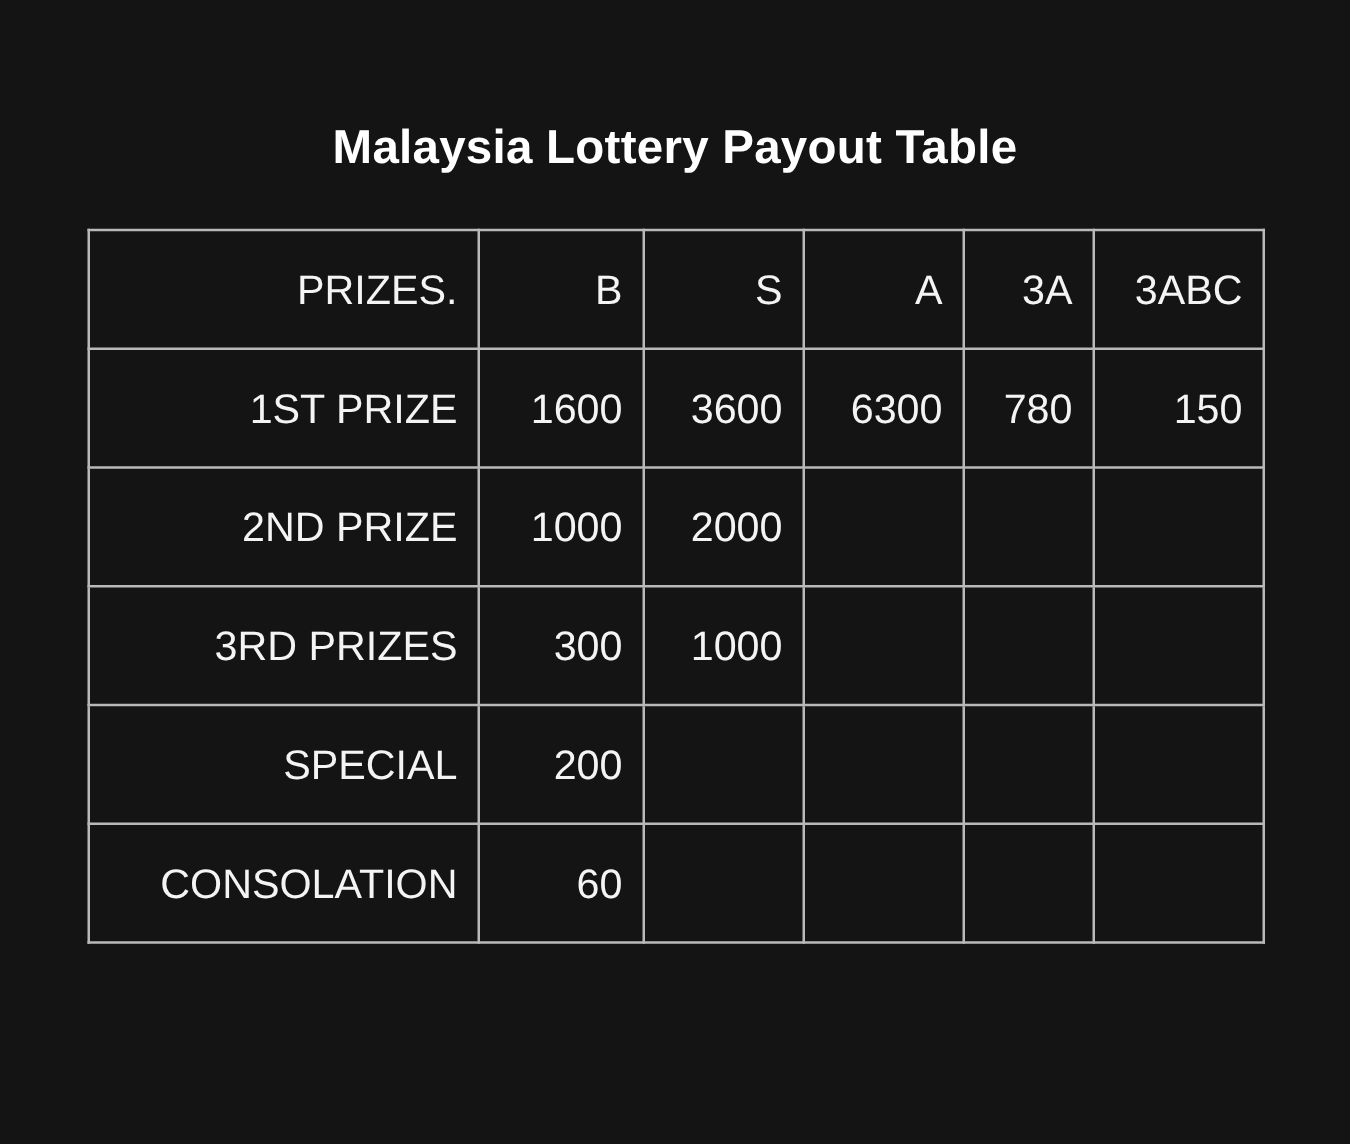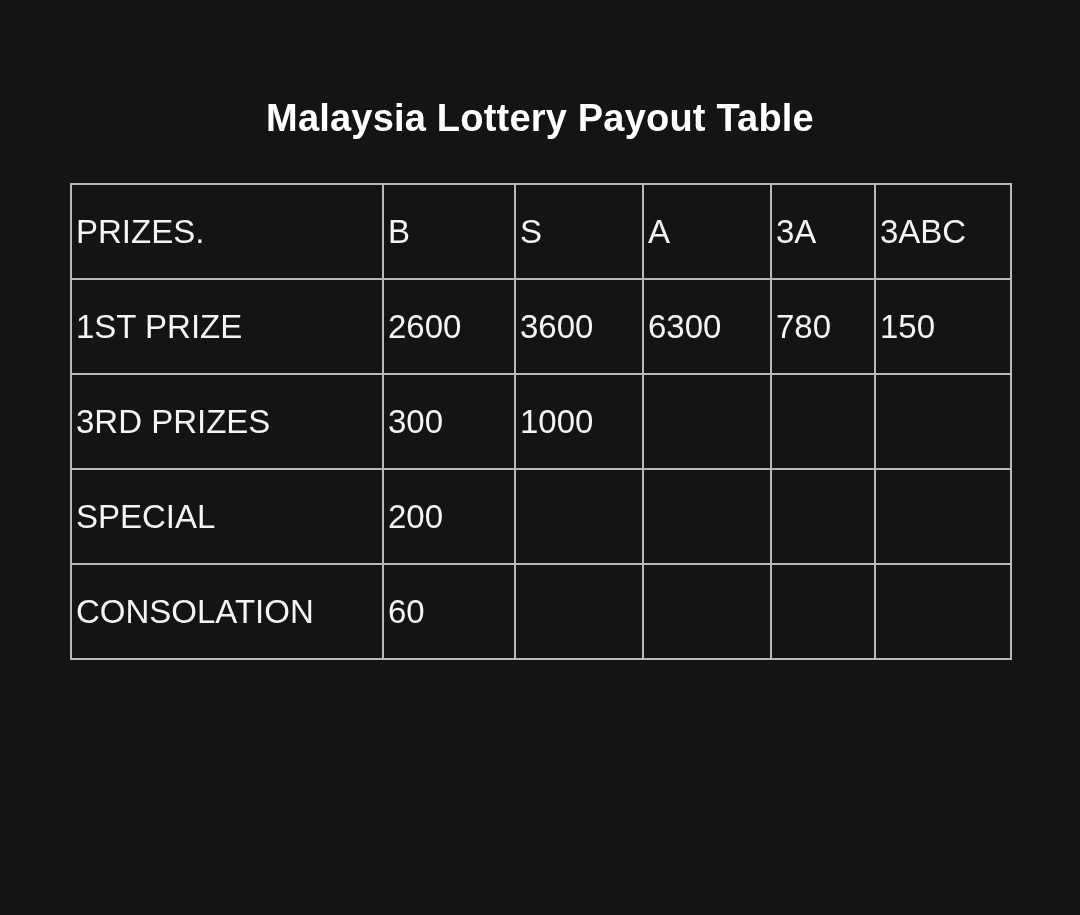--- a/index.html
+++ b/index.html
@@ -39,26 +39,26 @@
   table.payout {
     border-collapse: collapse;
     table-layout: fixed;
     width: 940px;
     background: #141414;
   }
   table.payout td,
   table.payout th {
     border: 2px solid #b9b9b9;
     height: 95px;
-    text-align: left;
+    text-align: right;
     vertical-align: middle;
     font-weight: normal;
     font-size: 33px;
     color: #f4f4f4;
-    padding: 0 4px;
+    padding: 0 16px;
     box-sizing: border-box;
     overflow: hidden;
     white-space: nowrap;
   }
   table.payout col.c0 { width: 312px; }
   table.payout col.c1 { width: 132px; }
   table.payout col.c2 { width: 128px; }
   table.payout col.c3 { width: 128px; }
   table.payout col.c4 { width: 104px; }
   table.payout col.c5 { width: 136px; }
@@ -89,25 +89,33 @@
           <th class="head-cell">B</th>
           <th class="head-cell">S</th>
           <th class="head-cell">A</th>
           <th class="head-cell">3A</th>
           <th class="head-cell">3ABC</th>
         </tr>
       </thead>
       <tbody>
         <tr>
           <td class="row-label">1ST PRIZE</td>
-          <td>2600</td>
+          <td>1600</td>
           <td>3600</td>
           <td>6300</td>
           <td>780</td>
           <td>150</td>
+        </tr>
+        <tr>
+          <td class="row-label">2ND PRIZE</td>
+          <td>1000</td>
+          <td>2000</td>
+          <td class="cell-empty"></td>
+          <td class="cell-empty"></td>
+          <td class="cell-empty"></td>
         </tr>
         <tr>
           <td class="row-label">3RD PRIZES</td>
           <td>300</td>
           <td>1000</td>
           <td class="cell-empty"></td>
           <td class="cell-empty"></td>
           <td class="cell-empty"></td>
         </tr>
         <tr>

